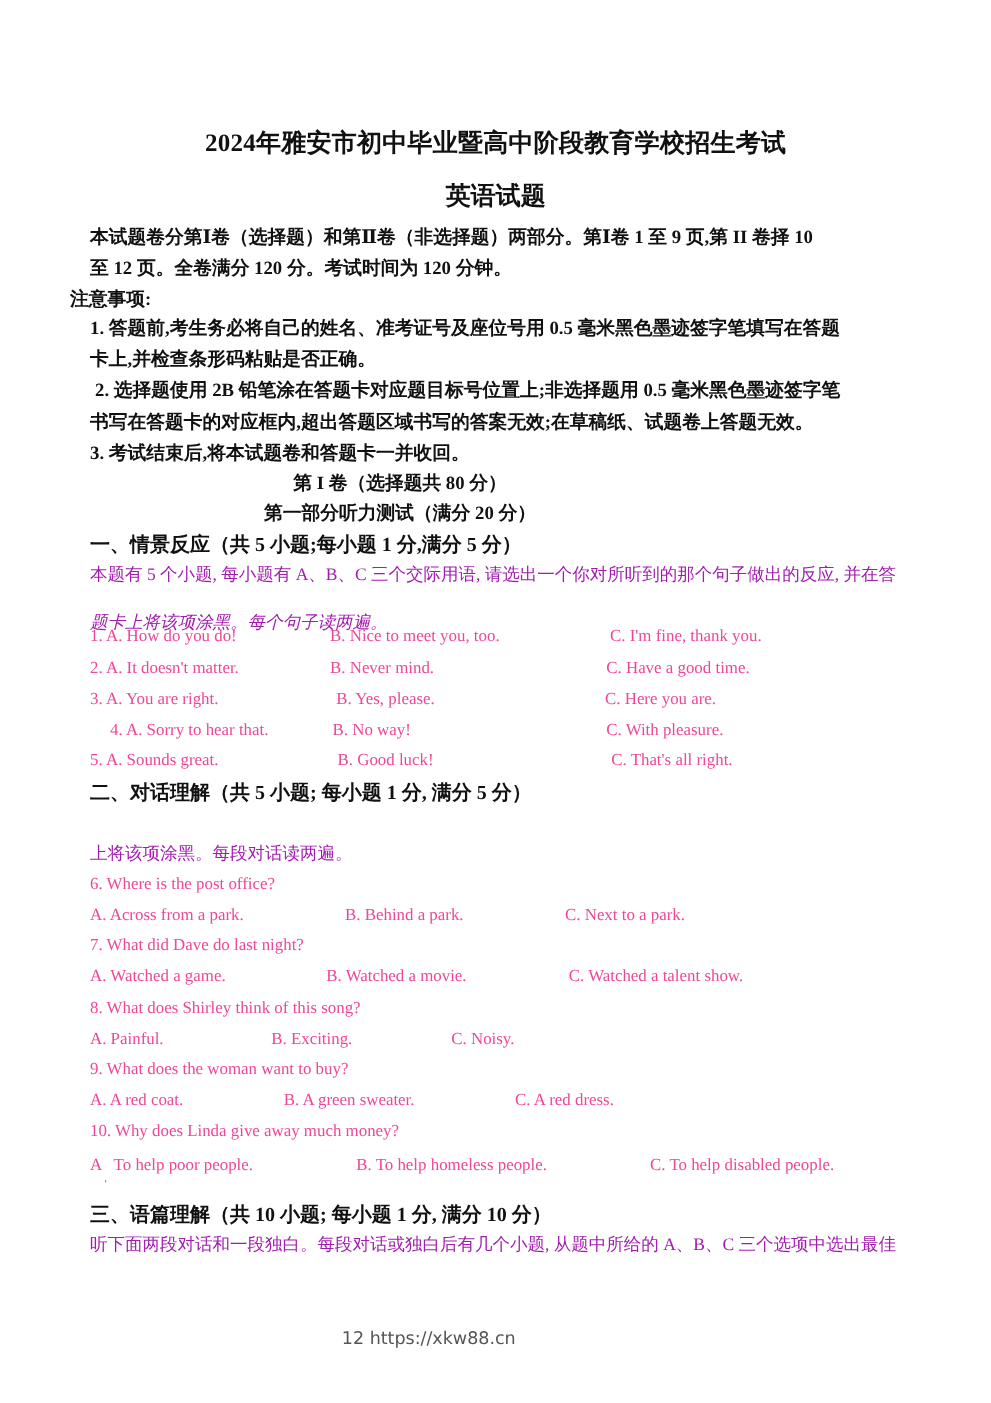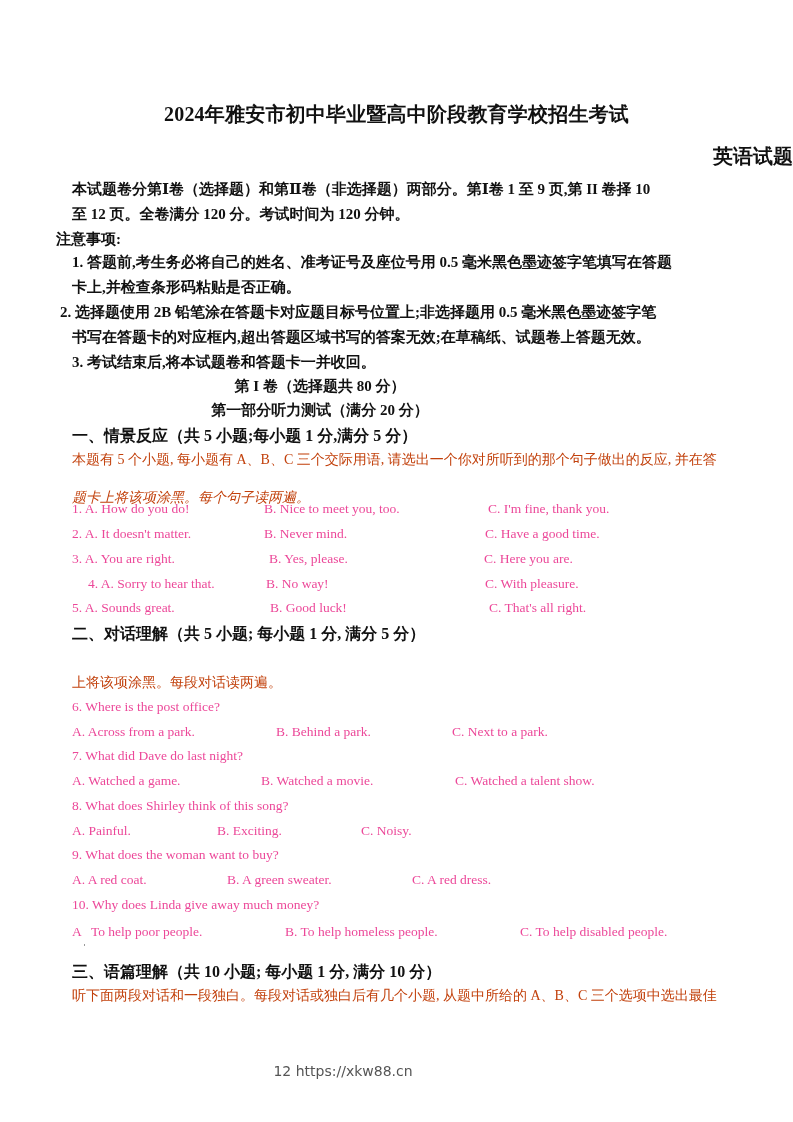--- a/index.html
+++ b/index.html
@@ -20,25 +20,25 @@
       left: 0; top: 0;
       width: 793px; height: 1122px;
     }
     .abs { position: absolute; white-space: nowrap; }
     .title {
       left: 0; width: 793px; text-align: center;
       font-size: 20px; font-weight: bold; top: 101px;
       letter-spacing: 0.2px;
     }
     .subtitle {
-      left: 0; width: 793px; text-align: right;
+      left: 0; width: 793px; text-align: center;
       font-size: 20px; font-weight: bold; top: 143px;
     }
     .bold15 { font-size: 15px; font-weight: bold; }
-    .plain14 { font-size: 14px; color: #c2410c; }
+    .plain14 { font-size: 14px; color: #a21caf; }
     .opt { font-size: 13.5px; color: #ec4899; }
     .center-head {
       left: 0; width: 640px; text-align: center;
       font-size: 15px; font-weight: bold;
     }
     .section-head { font-size: 16px; font-weight: bold; }
     .footer {
       left: 0; width: 686px; text-align: center; top: 1063px;
       font-family: "DejaVu Sans", sans-serif; font-size: 14px; color: #555;
     }
@@ -53,21 +53,21 @@
 
   <div class="abs title">2024年雅安市初中毕业暨高中阶段教育学校招生考试</div>
   <div class="abs subtitle">英语试题</div>
 
   <div class="abs bold15" style="left:72px; top:180px;">本试题卷分第Ⅰ卷（选择题）和第Ⅱ卷（非选择题）两部分。第Ⅰ卷 1 至 9 页,第 II 卷择 10</div>
   <div class="abs bold15" style="left:72px; top:205px;">至 12 页。全卷满分 120 分。考试时间为 120 分钟。</div>
 
   <div class="abs bold15" style="left:56px; top:230px;">注意事项:</div>
   <div class="abs bold15" style="left:72px; top:253px;">1. 答题前,考生务必将自己的姓名、准考证号及座位号用 0.5 毫米黑色墨迹签字笔填写在答题</div>
   <div class="abs bold15" style="left:72px; top:278px;">卡上,并检查条形码粘贴是否正确。</div>
-  <div class="abs bold15" style="left:60px; top:303px;">2. 选择题使用 2B 铅笔涂在答题卡对应题目标号位置上;非选择题用 0.5 毫米黑色墨迹签字笔</div>
+  <div class="abs bold15" style="left:76px; top:303px;">2. 选择题使用 2B 铅笔涂在答题卡对应题目标号位置上;非选择题用 0.5 毫米黑色墨迹签字笔</div>
   <div class="abs bold15" style="left:72px; top:328px;">书写在答题卡的对应框内,超出答题区域书写的答案无效;在草稿纸、试题卷上答题无效。</div>
   <div class="abs bold15" style="left:72px; top:353px;">3. 考试结束后,将本试题卷和答题卡一并收回。</div>
 
   <div class="abs center-head" style="top:377px;">第 I 卷（选择题共 80 分）</div>
   <div class="abs center-head" style="top:401px;">第一部分听力测试（满分 20 分）</div>
 
   <div class="abs section-head" style="left:72px; top:426px;">一、情景反应（共 5 小题;每小题 1 分,满分 5 分）</div>
   <div class="abs plain14" style="left:72px; top:451px;">本题有 5 个小题, 每小题有 A、B、C 三个交际用语, 请选出一个你对所听到的那个句子做出的反应, 并在答</div>
   <div class="abs plain14" style="left:72px; top:489px;font-style:italic;">题卡上将该项涂黑。每个句子读两遍。</div>
 

